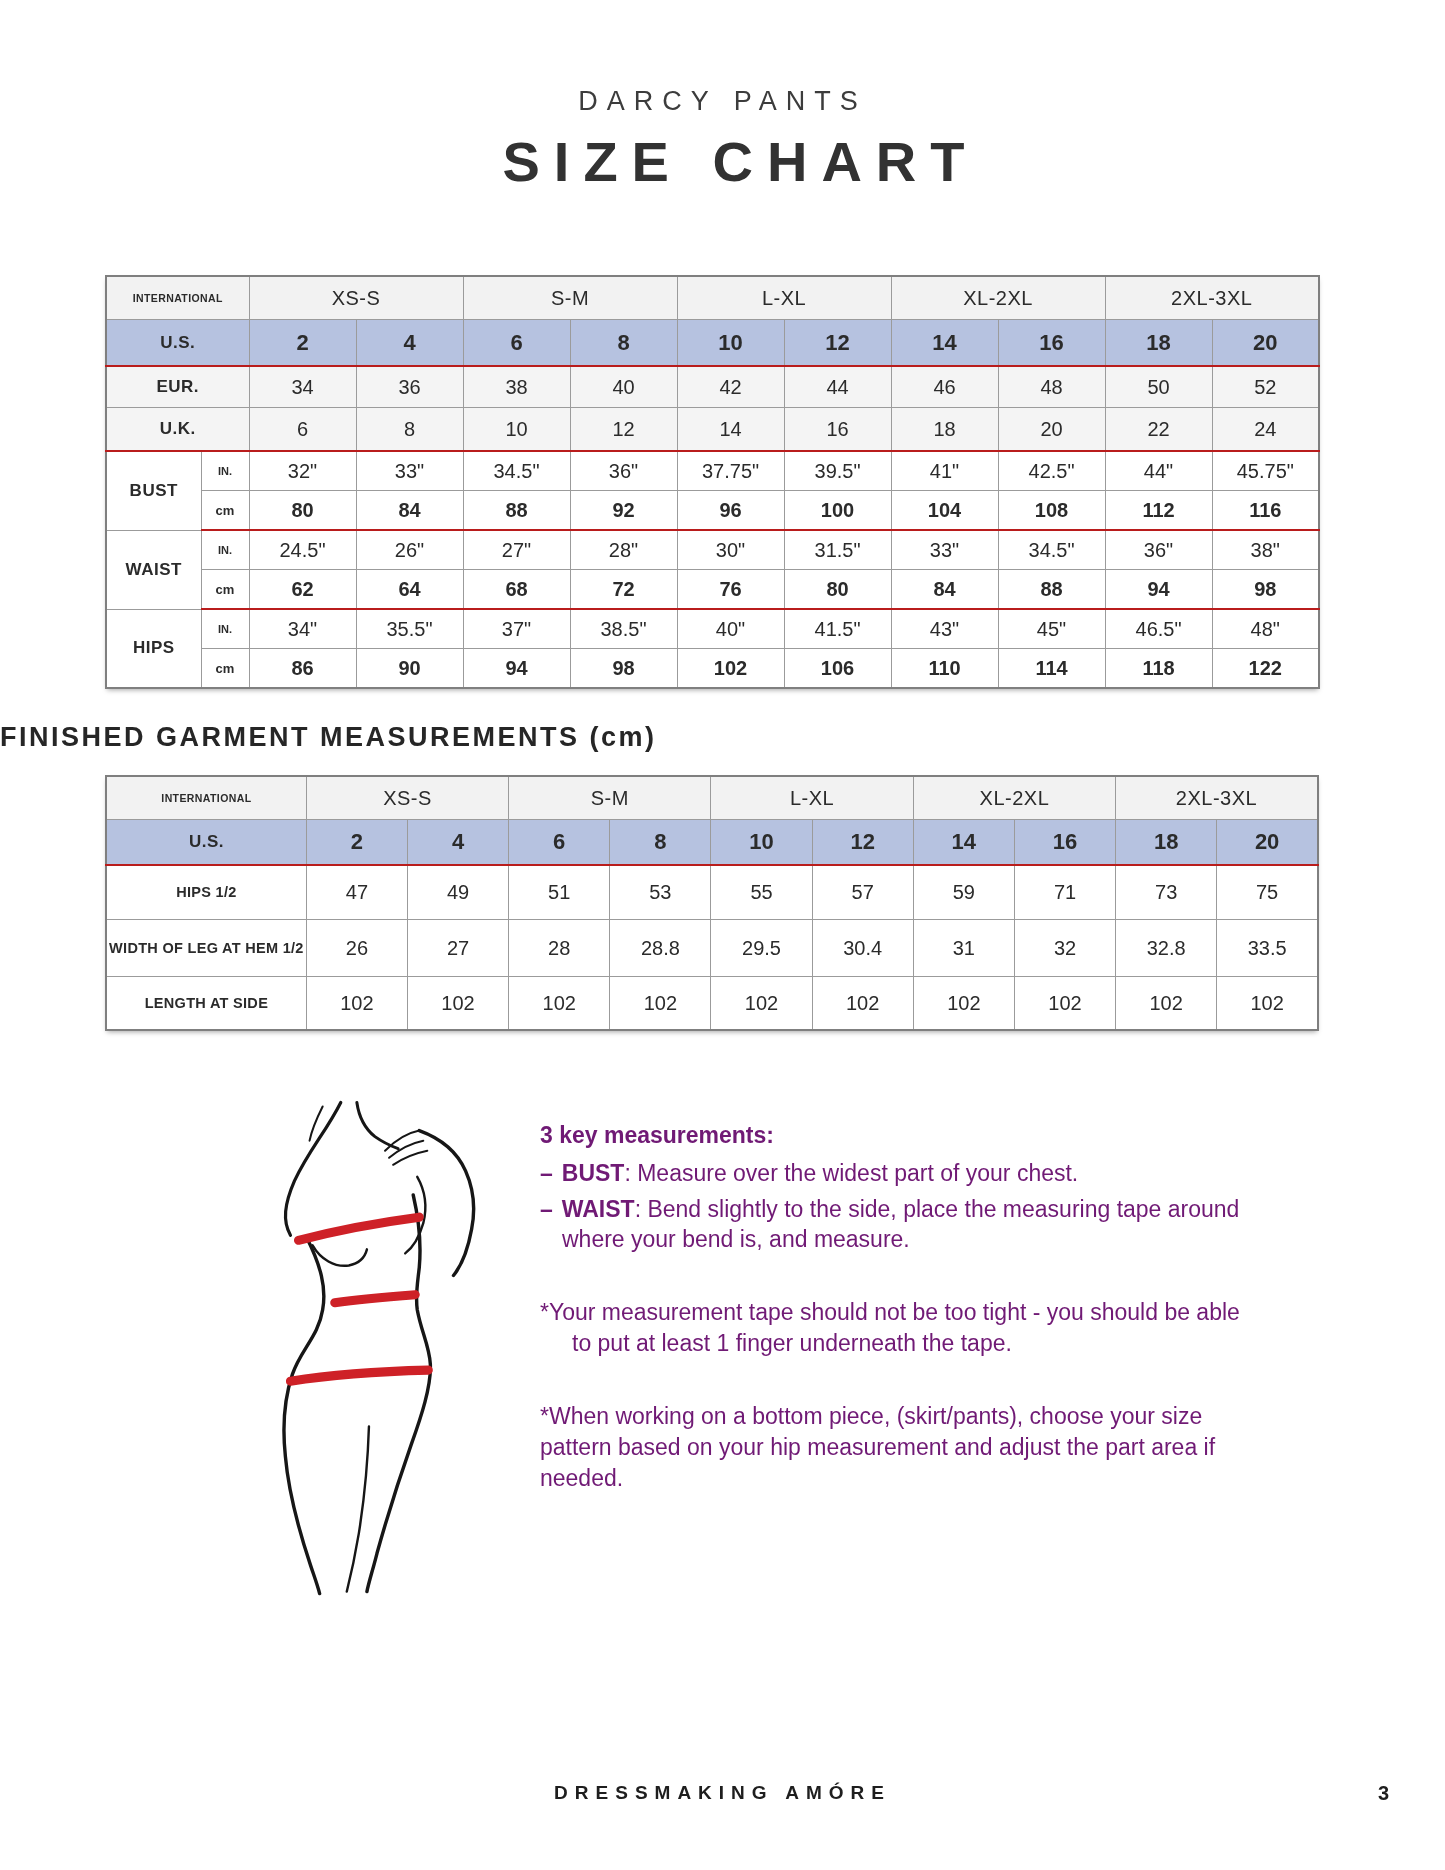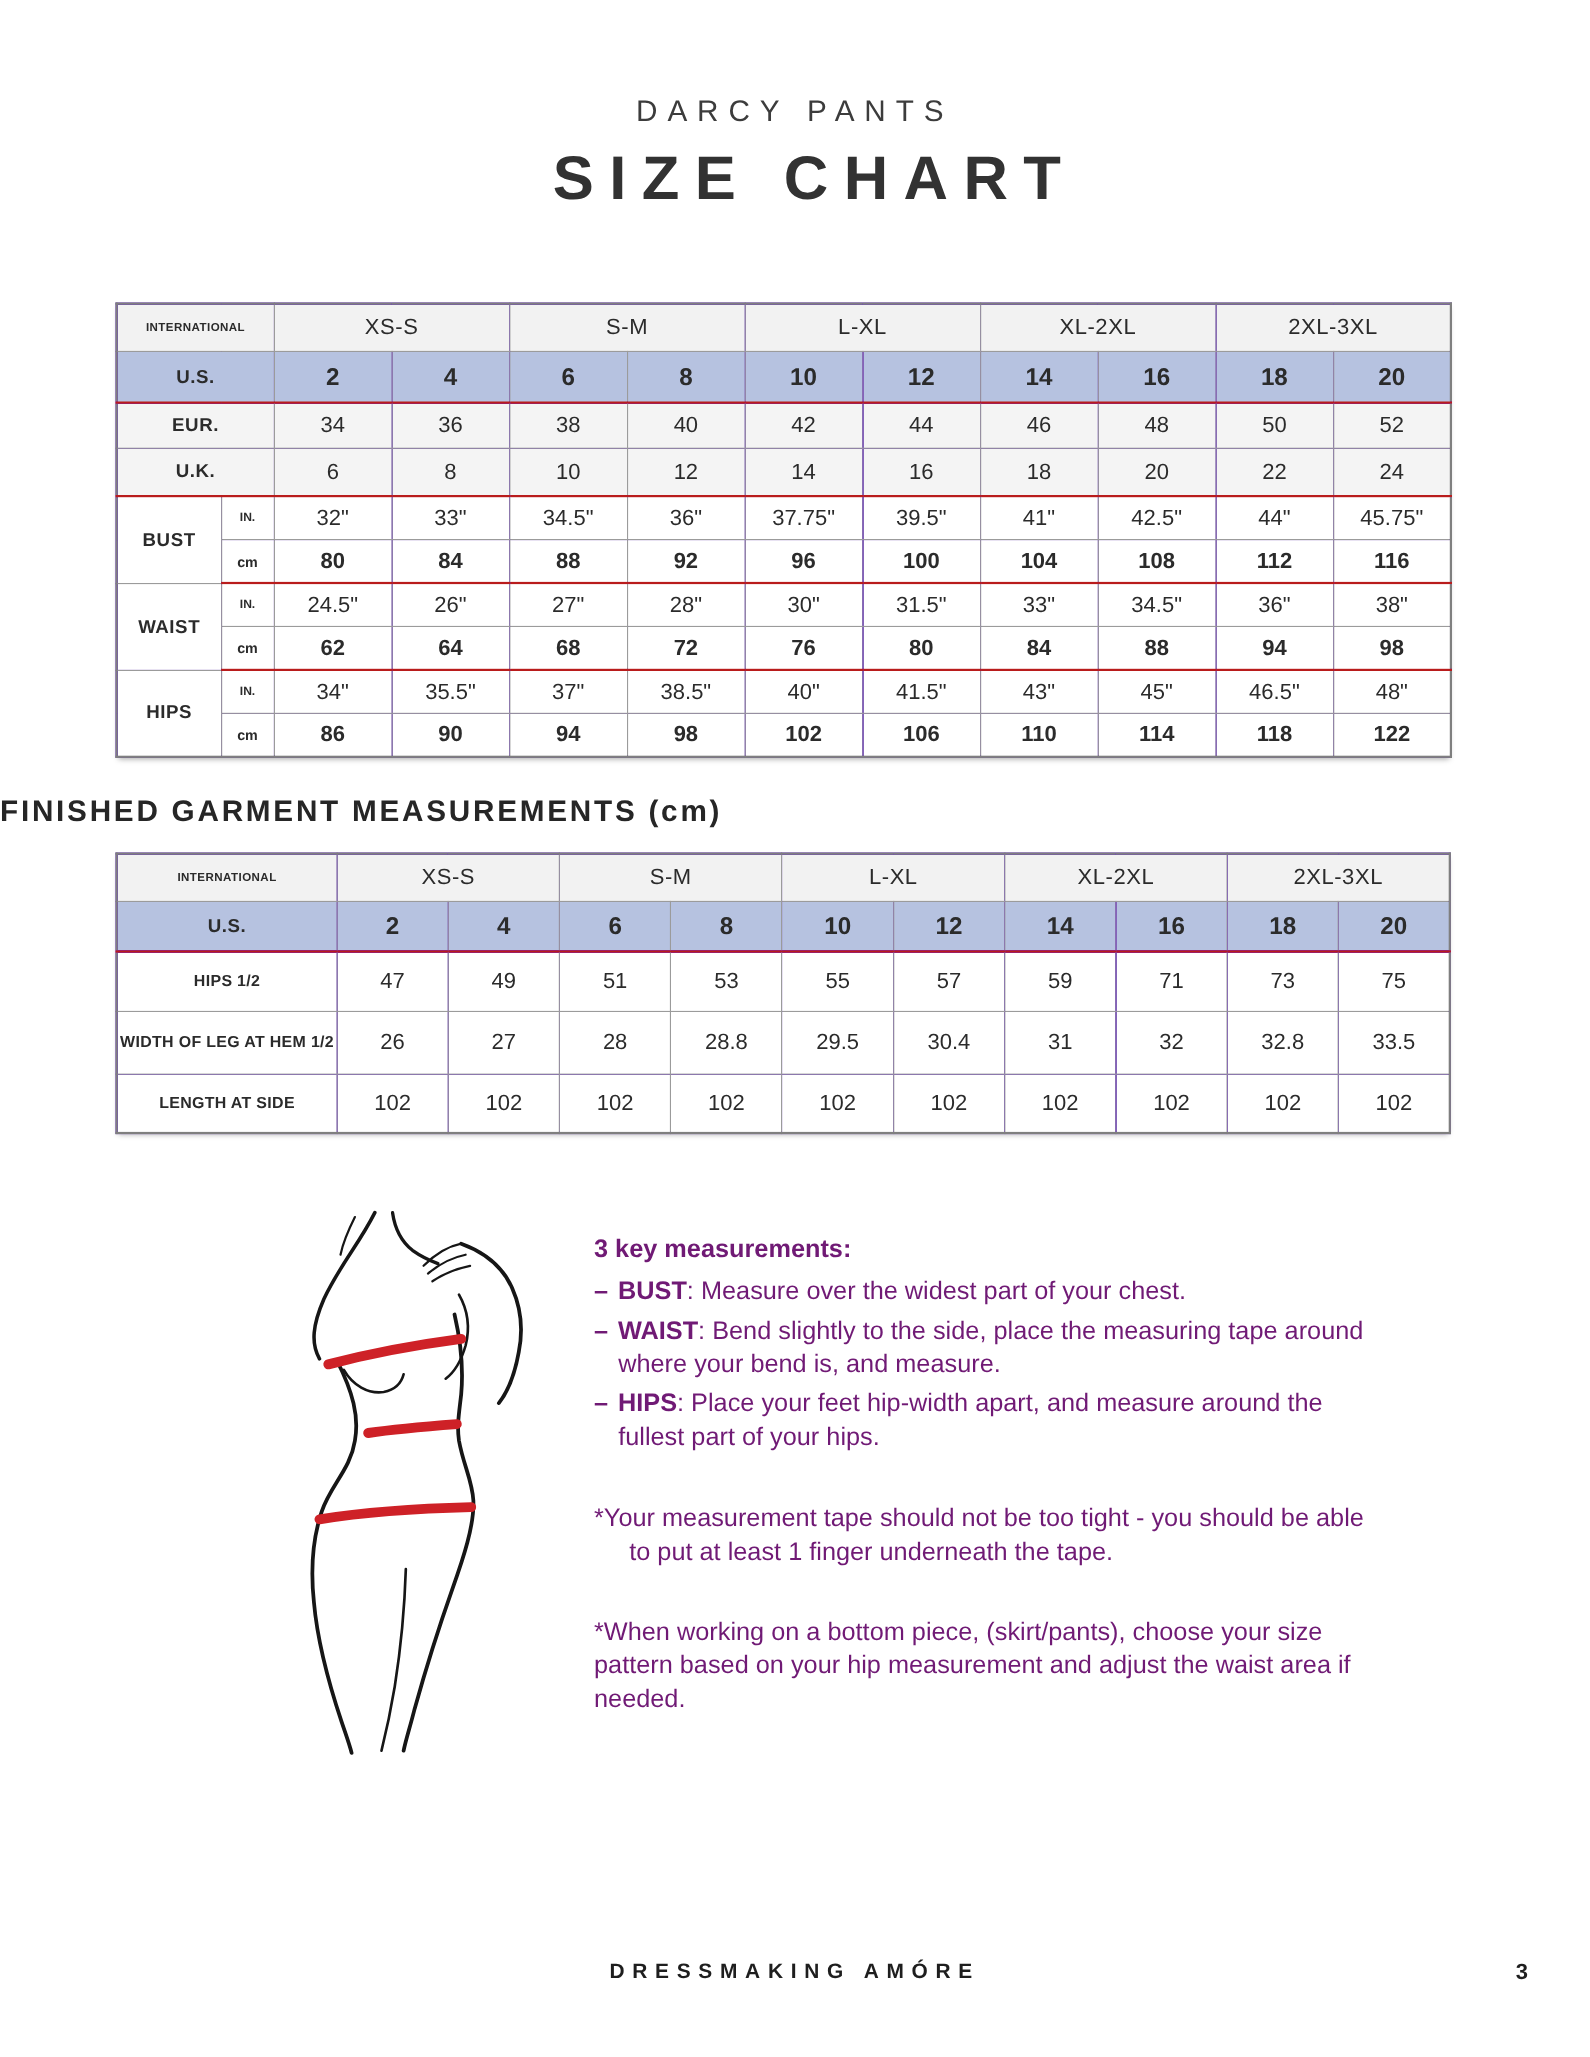--- a/index.html
+++ b/index.html
@@ -321,23 +321,20 @@
   </div>
 
   <div class="instructions">
     <div class="heading">3 key measurements:</div>
     <div class="li">
       <span class="dash">–</span><b>BUST</b><span>: Measure over the widest part of your chest.</span>
     </div>
     <div class="li">
       <span class="dash">–</span><b>WAIST</b><span>: Bend slightly to the side, place the measuring tape around where your bend is, and measure.</span>
     </div>
-    <div class="li">
-      <span class="dash">–</span><b>HIPS</b><span>: Place your feet hip-width apart, and measure around the fullest part of your hips.</span>
-    </div>
     <div class="note hang">*Your measurement tape should not be too tight - you should be able to put at least 1 finger underneath the tape.</div>
-    <div class="note">*When working on a bottom piece, (skirt/pants), choose your size pattern based on your hip measurement and adjust the waist area if needed.</div>
+    <div class="note">*When working on a bottom piece, (skirt/pants), choose your size pattern based on your hip measurement and adjust the part area if needed.</div>
   </div>
 
   <div class="footer-brand">DRESSMAKING AMÓRE</div>
   <div class="page-number">3</div>
 
 </div>
 
 </body></html>

